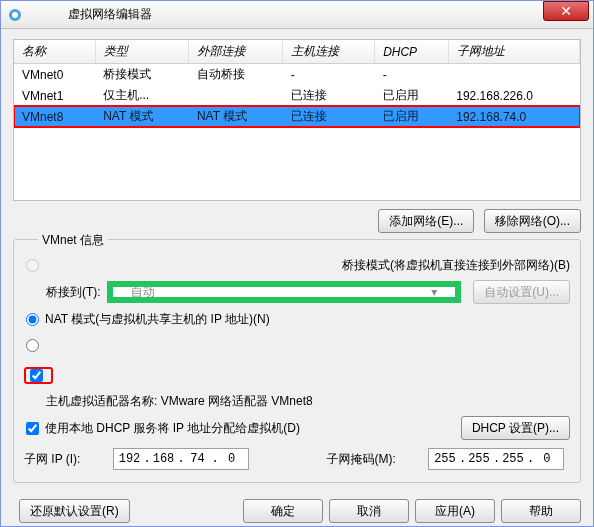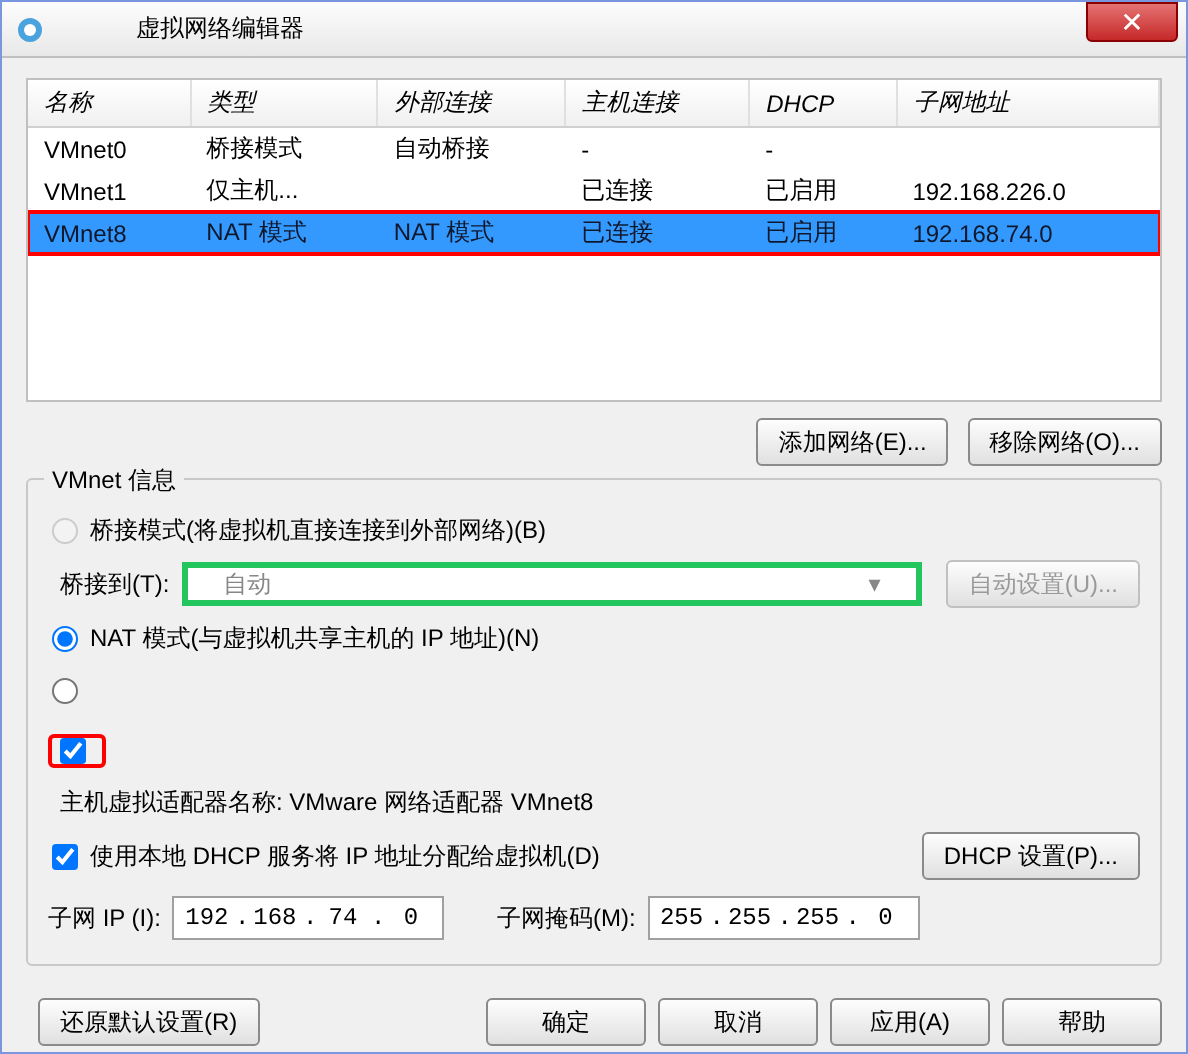--- a/index.html
+++ b/index.html
@@ -13,25 +13,25 @@
 .table-wrap { border: 1px solid #c0c0c0; background: #fff; height: 162px; overflow: hidden; }
 table { width: 100%; border-collapse: collapse; }
 th { text-align: left; padding: 3px 8px; background: linear-gradient(#fff,#f0f0f0); border-right: 1px solid #e0e0e0; border-bottom: 1px solid #d0d0d0; font-weight: normal; font-style: italic; }
 td { padding: 2px 8px; }
 tr.sel td { background: #3399ff; color: #0f172a; }
 .redbox-row { outline: 2px solid #ff0000; outline-offset: -1px; }
 .btnrow { text-align: right; margin: 8px 0 6px; }
 .btn { display: inline-block; padding: 2px 10px; background: linear-gradient(#fdfdfd,#e0e0e0); border: 1px solid #8a8a8a; border-radius: 3px; margin-left: 6px; min-width: 80px; text-align: center; line-height: 18px; }
 .btn.dis { color: #9a9a9a; border-color: #c0c0c0; }
 .groupbox { border: 1px solid #c8c8c8; border-radius: 3px; padding: 10px 10px 8px; position: relative; margin-top: 6px; }
-.groupbox .legend { position: absolute; top: -8px; left: 8px; background: #f0f0f0; padding: 0 4px; text-align: right; }
-.row { display: flex; align-items: center; margin: 4px 0; min-height: 22px; }
+.groupbox .legend { position: absolute; top: -8px; left: 24px; background: #f0f0f0; padding: 0 4px; text-align: right; }
+.row { display: flex; align-items: center; margin: 4px 0; min-height: 22px; justify-content: space-between; }
 .row input[type=radio], .row input[type=checkbox] { margin: 0 6px 0 2px; }
-.indent { margin-left: 6px; }
-.combo { flex: 1; height: 22px; border: 3px solid #22c55e; background: #fff; padding: 0 18px; color: #888; display: flex; align-items: center; justify-content: space-between; margin: 0 6px; }
+.indent { margin-left: 22px; }
+.combo { flex: 1; height: 22px; border: 6px solid #22c55e; background: #fff; padding: 0 18px; color: #888; display: flex; align-items: center; justify-content: space-between; margin: 0 6px; }
 .combo .arrow { color: #888; }
 .redbox { border: 2px solid #ff0000; border-radius: 3px; padding: 0 2px; display: inline-flex; align-items: center; }
 .rowgap { margin-top: 8px; }
 .ipbox { display: inline-flex; align-items: center; border: 1px solid #a0a0a0; background: #fff; height: 22px; padding: 0 2px; margin: 0 6px; }
 .ipbox span { width: 28px; text-align: center; font-family: Liberation Mono, monospace; }
 .ipbox .dot { width: 6px; text-align: center; }
 .bottombar { display: flex; align-items: center; padding: 8px 12px; }
 .bottombar .spacer { flex: 1; }
 .hl-nat { border: 2px solid #ff0000; border-radius: 4px; padding: 1px; display: inline-block; }
 </style>

